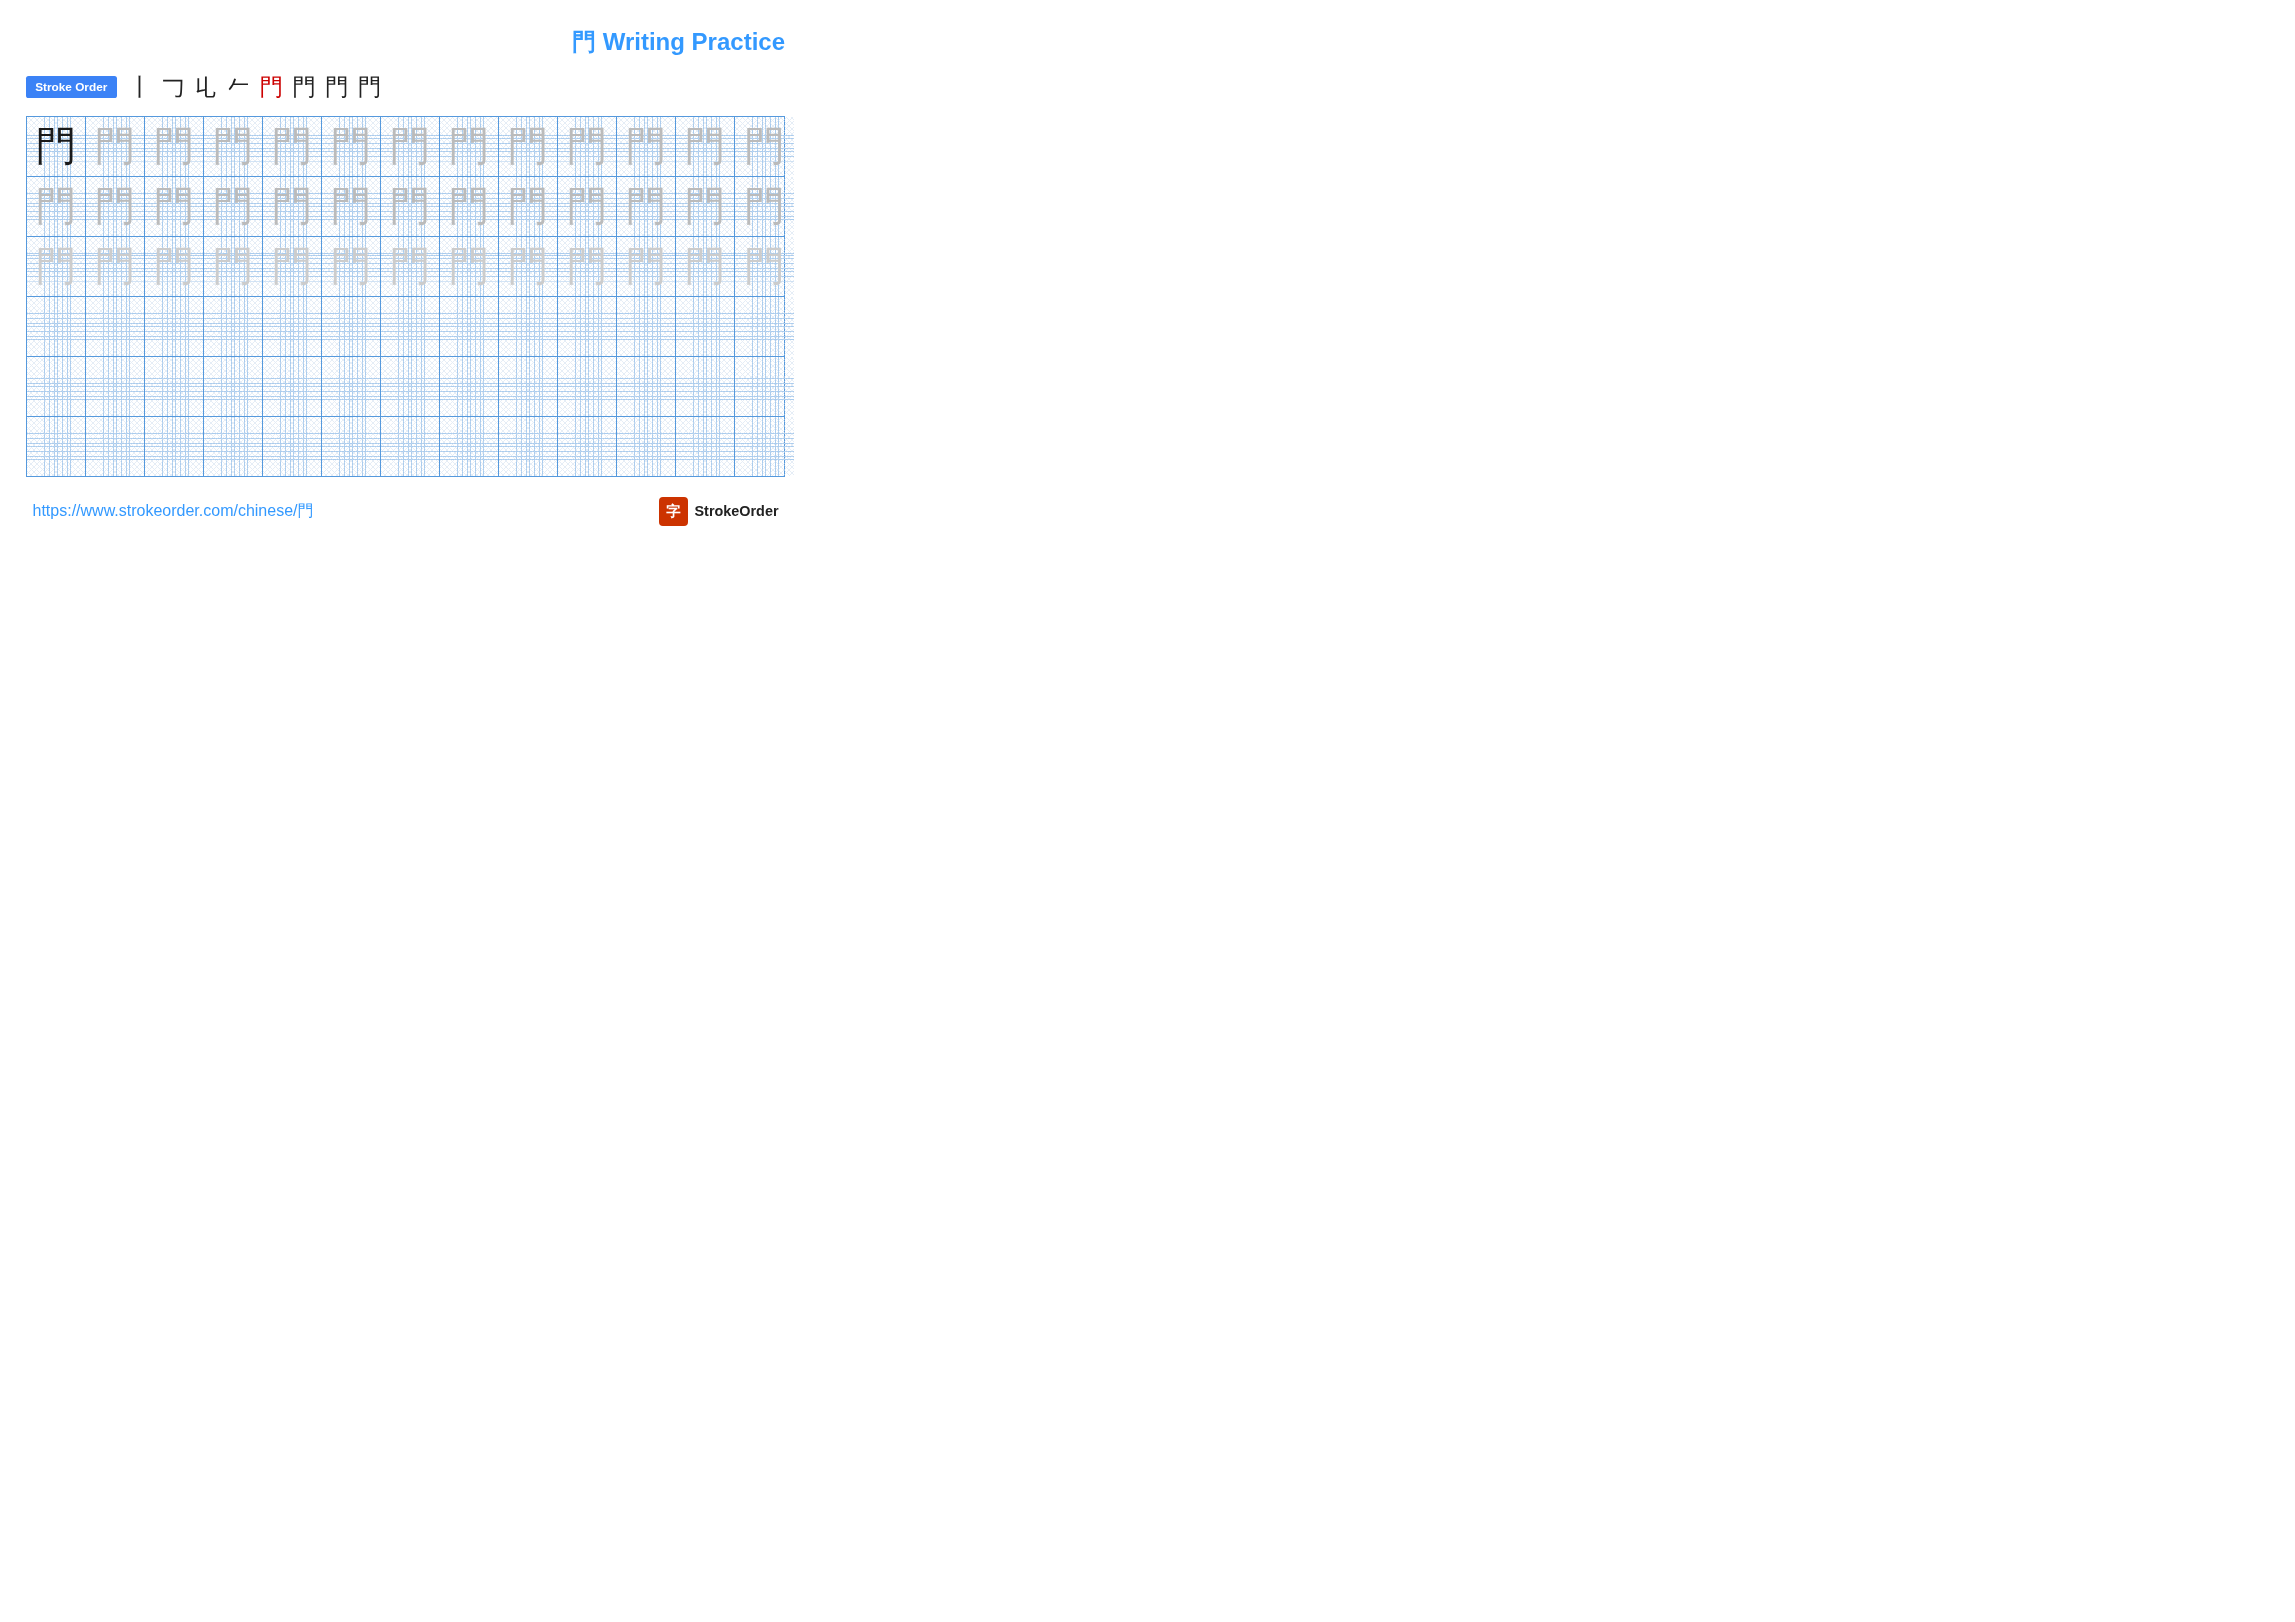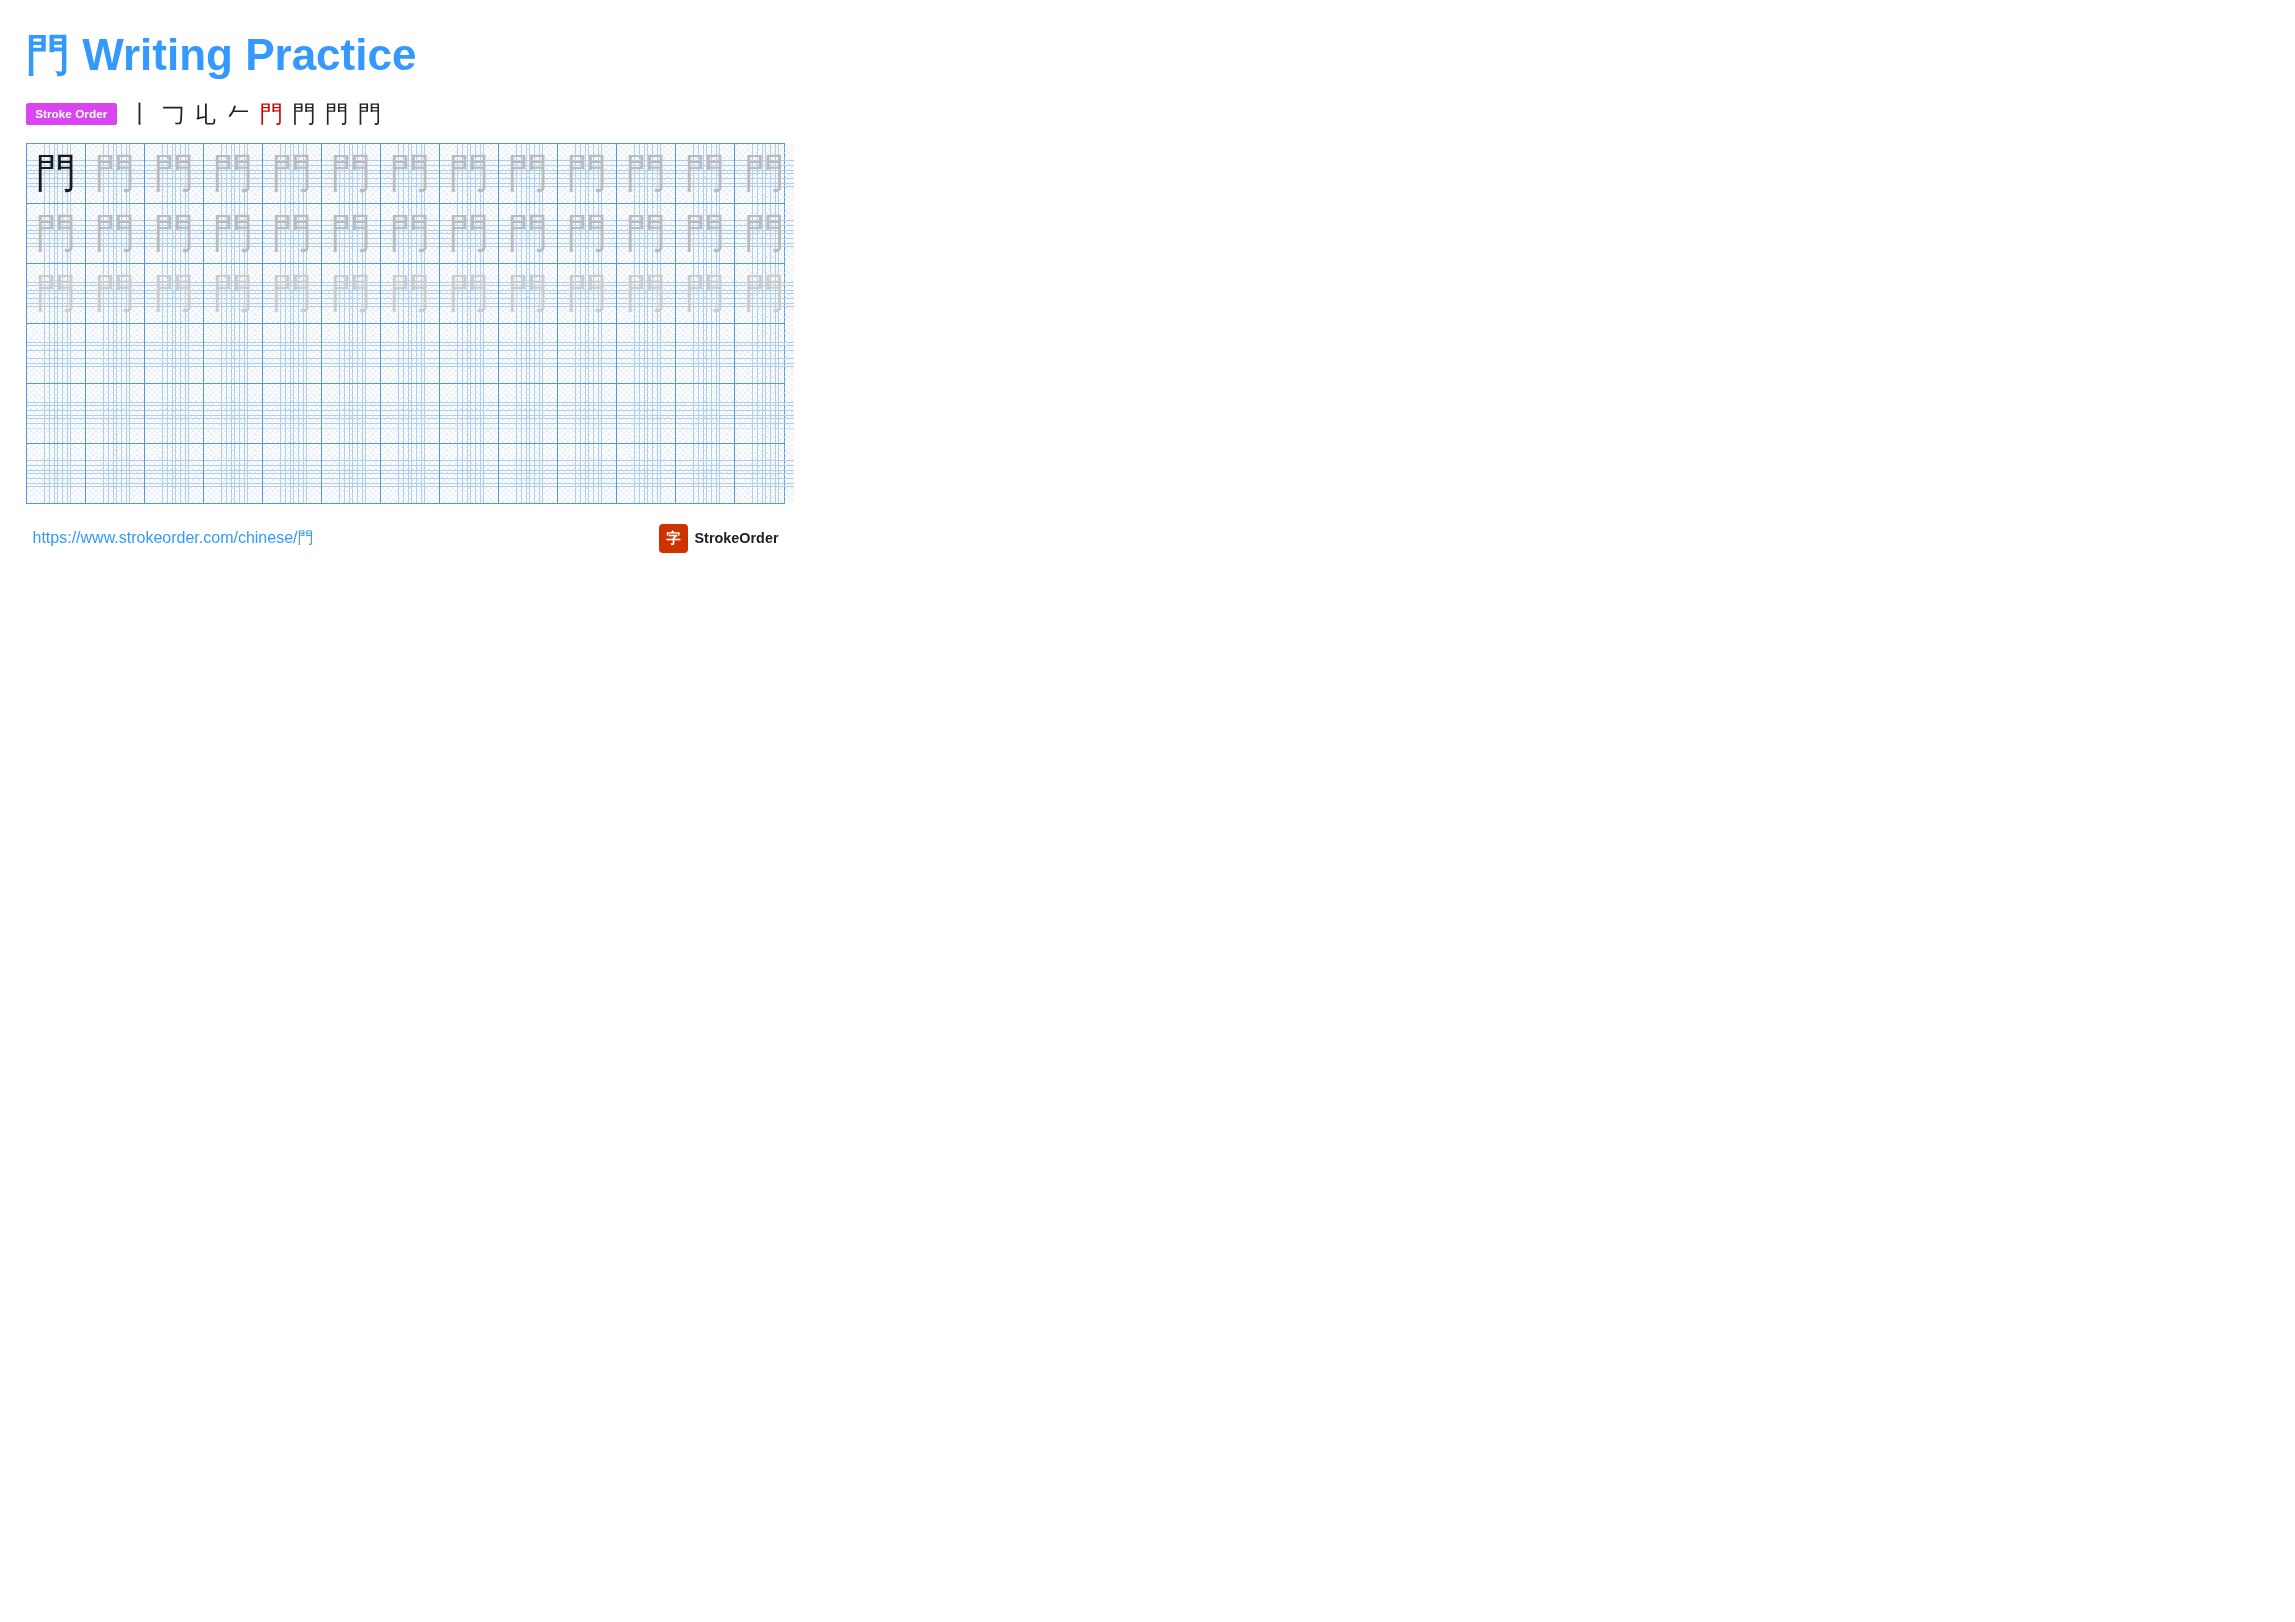--- a/index.html
+++ b/index.html
@@ -5,38 +5,38 @@
     * { margin: 0; padding: 0; box-sizing: border-box; }
     body {
       background: #ffffff;
       font-family: Arial, sans-serif;
       width: 811px;
       min-height: 574px;
       padding: 19.6px 26px;
     }
 
     .page-title {
-      text-align: left;
-      font-size: 44px;
+      text-align: right;
+      font-size: 24px;
       font-weight: bold;
       color: #3399ff;
       margin-bottom: 13px;
       margin-top: 6.5px;
     }
 
     .stroke-order-row {
       display: flex;
       align-items: center;
       gap: 11.8px;
       margin-bottom: 13px;
       flex-wrap: wrap;
     }
 
     .stroke-order-badge {
-      background: #d946ef;
+      background: #3b82f6;
       color: white;
       font-size: 11.8px;
       font-weight: bold;
       padding: 3.9px 9.2px;
       border-radius: 2.6px;
       white-space: nowrap;
     }
 
     .stroke-chars {
       display: flex;

